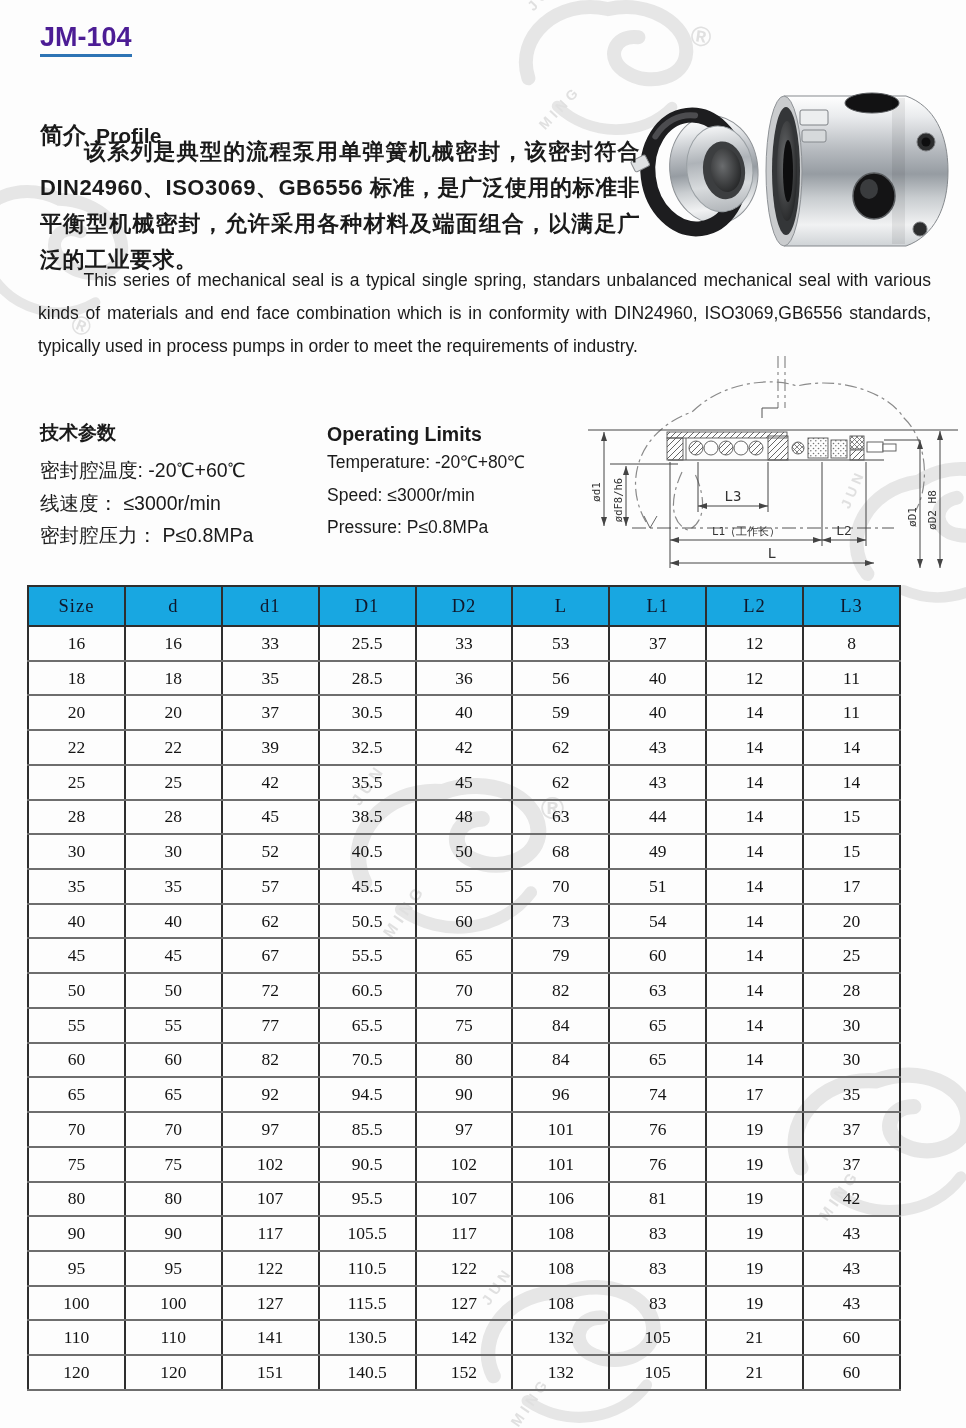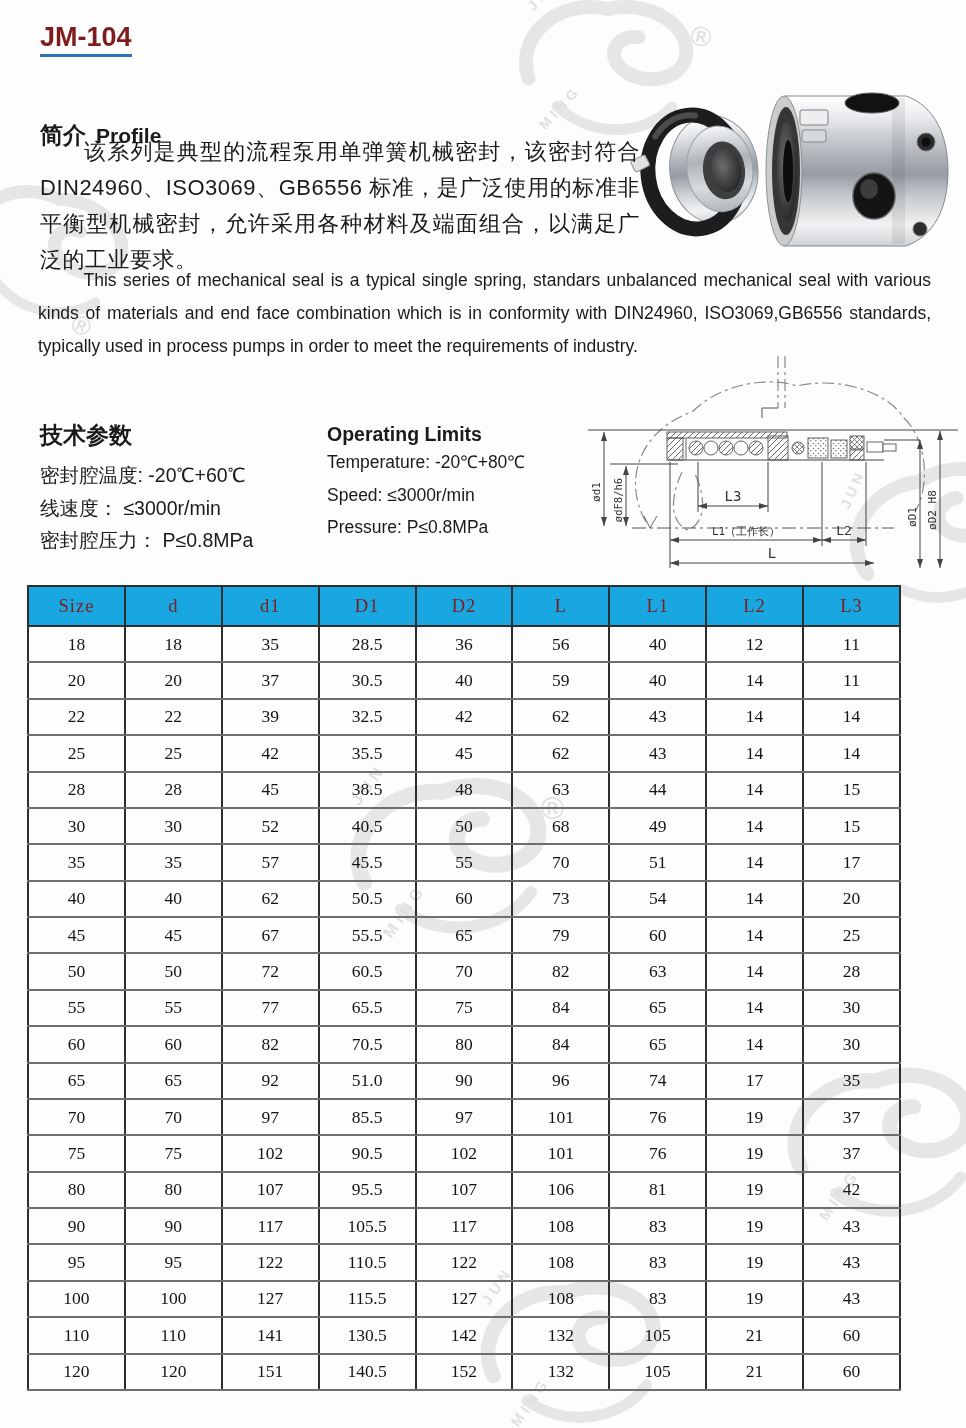--- a/index.html
+++ b/index.html
@@ -10,54 +10,55 @@
   }
   .layer{position:absolute;z-index:1;}
   
   .wm{position:absolute;z-index:0;}
   .wm path{fill:none;stroke:#e6e6e6;stroke-linecap:round;}
   .wm text{fill:#e0e0e0;font-family:"Liberation Sans",sans-serif;font-weight:bold;letter-spacing:4px;font-size:13px;}
   .wm .reg{font-size:26px;letter-spacing:0;}
   
   .title{
     left:40px;top:22px;
-    font-size:27px;font-weight:bold;color:#7f1d1d;
+    font-size:27px;font-weight:bold;color:#4c1d95;
     border-bottom:3px solid #2E74B5;padding-bottom:1px;display:inline-block;
   }
   
   .profile-heading{left:40px;top:104px;font-size:23px;font-weight:bold;margin-top:16px;}
   .profile-heading .en{font-size:21px;margin-left:10px;}
   .para-zh{
     left:40px;top:134px;width:600px;
     font-size:22px;line-height:36px;text-align:justify;text-indent:2em;
     letter-spacing:.5px;
+    font-weight:bold;
   }
   .para-en{
     left:38px;top:264px;width:893px;
     font-size:17.5px;line-height:33px;text-align:justify;text-indent:2.6em;
   }
   
   .specs-zh{left:40px;top:420px;width:290px;}
   .specs-en{left:327px;top:423px;width:260px;}
-  .specs-heading-zh{font-size:23px;font-weight:bold;margin-bottom:8px;}
+  .specs-heading-zh{font-size:19px;font-weight:bold;margin-bottom:8px;}
   .specs-heading-en{font-size:19.5px;font-weight:bold;}
   .specs-zh .spec-line{font-size:19.5px;line-height:32.5px;}
   .specs-en .spec-line{font-size:17.5px;line-height:32.5px;}
   
   .drawing{left:582px;top:352px;}
   .photo{left:616px;top:68px;}
   .drawing text{font-family:"DejaVu Sans Mono",monospace;fill:#333;}
   
   table.sizes{
     position:absolute;z-index:1;left:27px;top:585px;width:874px;height:806px;
     border-collapse:collapse;table-layout:fixed;
     font-family:"Liberation Serif","DejaVu Serif",serif;
   }
   table.sizes th{
-    background:#18A7E1;color:#7f1d1d;font-weight:normal;
+    background:#18A7E1;color:#0f172a;font-weight:normal;
     font-size:18.5px;height:36px;letter-spacing:1px;
     border:2px solid #2e2e2e;
   }
   table.sizes td{
     text-align:center;vertical-align:middle;font-size:17.5px;color:#141414;
     border-left:2px solid #2e2e2e;border-right:2px solid #2e2e2e;
     border-top:2px solid #6e6e6e;border-bottom:2px solid #6e6e6e;
     background:transparent;
   }
   table.sizes{border:2px solid #2e2e2e;}
@@ -266,20 +267,31 @@
           <th>D1</th>
           <th>D2</th>
           <th>L</th>
           <th>L1</th>
           <th>L2</th>
           <th>L3</th>
         </tr>
     </thead>
     <tbody>
         <tr>
+          <td>16</td>
+          <td>16</td>
+          <td>33</td>
+          <td>25.5</td>
+          <td>33</td>
+          <td>53</td>
+          <td>37</td>
+          <td>12</td>
+          <td>8</td>
+        </tr>
+        <tr>
           <td>18</td>
           <td>18</td>
           <td>35</td>
           <td>28.5</td>
           <td>36</td>
           <td>56</td>
           <td>40</td>
           <td>12</td>
           <td>11</td>
         </tr>
@@ -401,21 +413,21 @@
           <td>80</td>
           <td>84</td>
           <td>65</td>
           <td>14</td>
           <td>30</td>
         </tr>
         <tr>
           <td>65</td>
           <td>65</td>
           <td>92</td>
-          <td>51.0</td>
+          <td>94.5</td>
           <td>90</td>
           <td>96</td>
           <td>74</td>
           <td>17</td>
           <td>35</td>
         </tr>
         <tr>
           <td>70</td>
           <td>70</td>
           <td>97</td>

